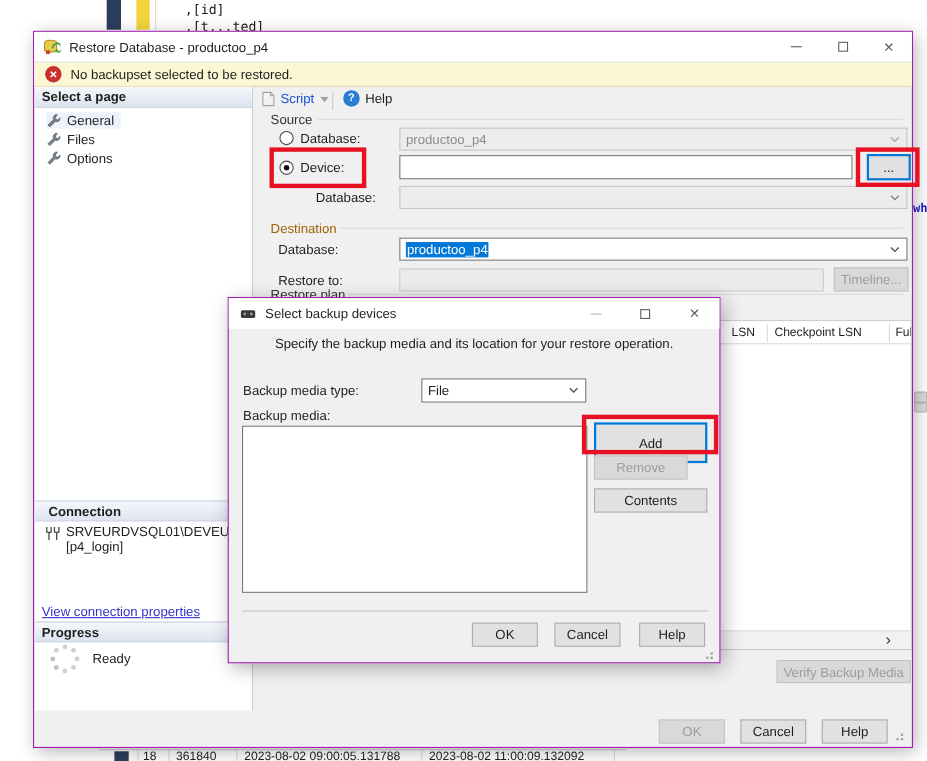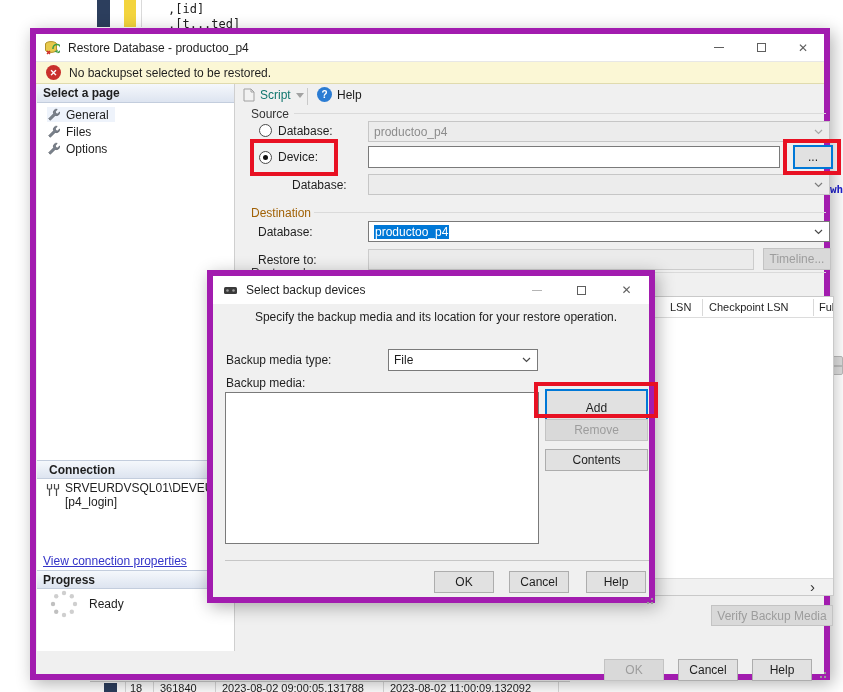--- a/index.html
+++ b/index.html
@@ -1,35 +1,35 @@
 <!DOCTYPE html>
 <html><head>
 <meta charset="utf-8">
 <style>
   html,body{margin:0;padding:0;background:#fff;}
   .screen{position:relative;width:843px;height:692px;overflow:hidden;background:#ffffff;
           font-family:"Liberation Sans", sans-serif;font-size:12px;color:#1e1e1e;}
   .screen *{box-sizing:border-box;}
   .abs{position:absolute;}
   .mono{font-family:"DejaVu Sans Mono", monospace;}
-  .dlg{position:absolute;background:#f0f0f0;border:6px solid #a21caf;box-shadow:3px 4px 16px rgba(0,0,0,.30);}
+  .dlg{position:absolute;background:#f0f0f0;border:1px solid #a21caf;box-shadow:3px 4px 16px rgba(0,0,0,.30);}
   .titlebar{position:absolute;left:0;top:0;right:0;height:27px;background:#ffffff;display:flex;align-items:center;}
   .title-text{margin-left:8px;color:#1f1f1f;white-space:nowrap;}
   .winbtns{margin-left:auto;display:flex;height:100%;}
   .winbtn{width:42px;height:100%;display:flex;align-items:center;justify-content:center;}
   .min-glyph{width:10px;height:1px;background:#5f5f5f;}
   .min-glyph.dim{background:#b5b5b5;}
   .max-glyph{width:9px;height:9px;border:1px solid #5f5f5f;background:transparent;}
   .close-glyph{font-size:12px;color:#5f5f5f;line-height:1;}
   .warnbar{position:absolute;left:0;right:0;top:27px;height:23px;background:#fbf7d5;
            border-top:1px solid #e7e7e7;border-bottom:1px solid #e0dbae;display:flex;align-items:center;}
   .erricon{width:15px;height:15px;border-radius:50%;background:#c9302c;color:#fff;display:flex;align-items:center;
            justify-content:center;font-size:9px;font-weight:bold;margin-left:10px;flex:0 0 auto;}
   .label{font-size:12px;color:#1e1e1e;white-space:nowrap;}
-  .dim-label{color:#0f766e;text-align:right;}
+  .dim-label{color:#1d4ed8;text-align:right;}
   .gline{position:absolute;height:1px;background:#dadada;}
   .combo{position:absolute;background:#fff;border:1px solid #7a7a7a;display:flex;align-items:center;
          padding:0 20px 0 5px;font-size:12px;height:21px;}
   .combo.disabled{background:#ececec;border-color:#c6c6c6;color:#8c8c8c;}
   .chev{position:absolute;right:6px;top:50%;margin-top:-3px;}
   .tbox{position:absolute;background:#fff;border:1px solid #7a7a7a;}
   .tbox.disabled{background:#ebebeb;border-color:#cccccc;}
   .btn{position:absolute;background:#e1e1e1;border:1px solid #adadad;display:flex;align-items:center;
        justify-content:center;font-size:12px;color:#1e1e1e;white-space:nowrap;}
   .btn.disabled{background:#d9d9d9;border-color:#c3c3c3;color:#9d9d9d;}
@@ -287,21 +287,21 @@
           <path d="M1 1l3.5 3.5L8 1" fill="none" stroke="#4a4a4a" stroke-width="1.2"></path>
         </svg>
     </div>
 
     <div class="abs label" style="left:13px;top:100px;">Backup media:</div>
     <div class="abs" style="left:12px;top:116px;width:314px;height:152px;background:#fff;border:1px solid #7a7a7a;"></div>
 
     <div class="btn focusblue" style="left:332px;top:113px;width:103px;height:37px;">
       <span>Add</span>
     </div>
-    <div class="btn disabled" style="left:332px;top:143px;width:103px;height:22px;">
+    <div class="btn disabled" style="left:332px;top:143px;width:85px;height:22px;">
       <span>Remove</span>
     </div>
     <div class="btn" style="left:332px;top:173px;width:103px;height:22px;">
       <span>Contents</span>
     </div>
 
     <div class="gline" style="left:12px;top:284px;width:424px;background:#c6c6c6;"></div>
 
     <div class="btn" style="left:221px;top:295px;width:60px;height:22px;">
       <span>OK</span>

